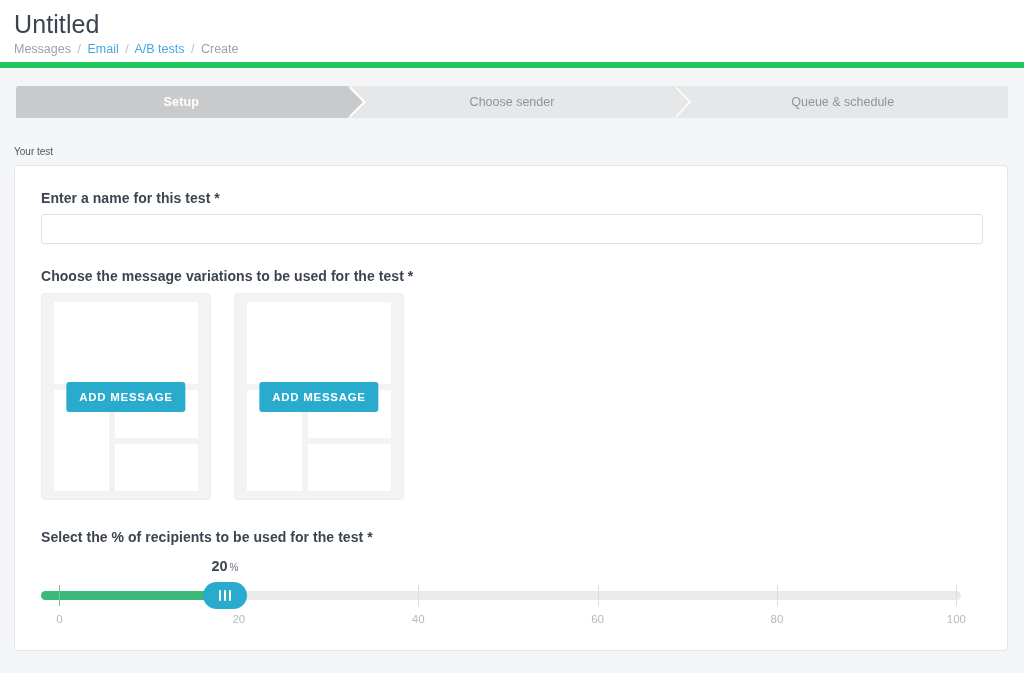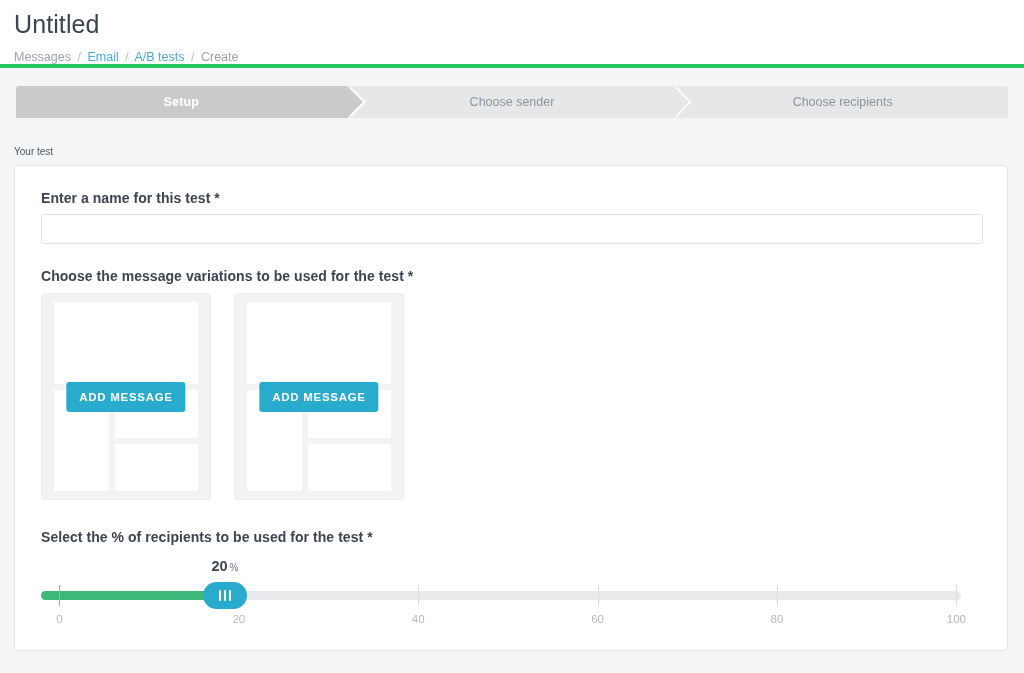--- a/index.html
+++ b/index.html
@@ -14,36 +14,36 @@
     color: #3a4450;
     overflow: hidden;
   }
 
   
   .page-header {
     background: #ffffff;
     height: 68px;
     box-sizing: border-box;
     padding: 8px 0 0 14px;
-    border-bottom: 4px solid #22c55e;
+    border-bottom: 6px solid #22c55e;
     position: relative;
   }
   .page-title {
     font-size: 25px;
     font-weight: 400;
     color: #3c4450;
     line-height: 32px;
     margin: 0;
     letter-spacing: 0.1px;
   }
   .breadcrumb {
     font-size: 12.5px;
     line-height: 18px;
     color: #9aa2ab;
-    margin-top: 8px;
+    margin-top: 0;
   }
   .breadcrumb .crumb-link {
     color: #4aa8e0;
     text-decoration: none;
     cursor: pointer;
   }
   .breadcrumb .crumb-static {
     color: #9aa2ab;
   }
   .breadcrumb .crumb-sep {
@@ -366,21 +366,21 @@
       <span>Setup</span>
     </div>
     <div class="step">
       <span class="sep"></span>
       <span class="sep-inner"></span>
       <span>Choose sender</span>
     </div>
     <div class="step">
       <span class="sep"></span>
       <span class="sep-inner"></span>
-      <span>Choose recipients</span>
+      <span>Queue &amp; schedule</span>
     </div>
   </div>
 </div>
 
 <h2 class="section-title">Your test</h2>
 
 <div class="card">
 
   <div class="field-label">Enter a name for this test *</div>
   <input class="text-input" type="text" placeholder="" style="">

